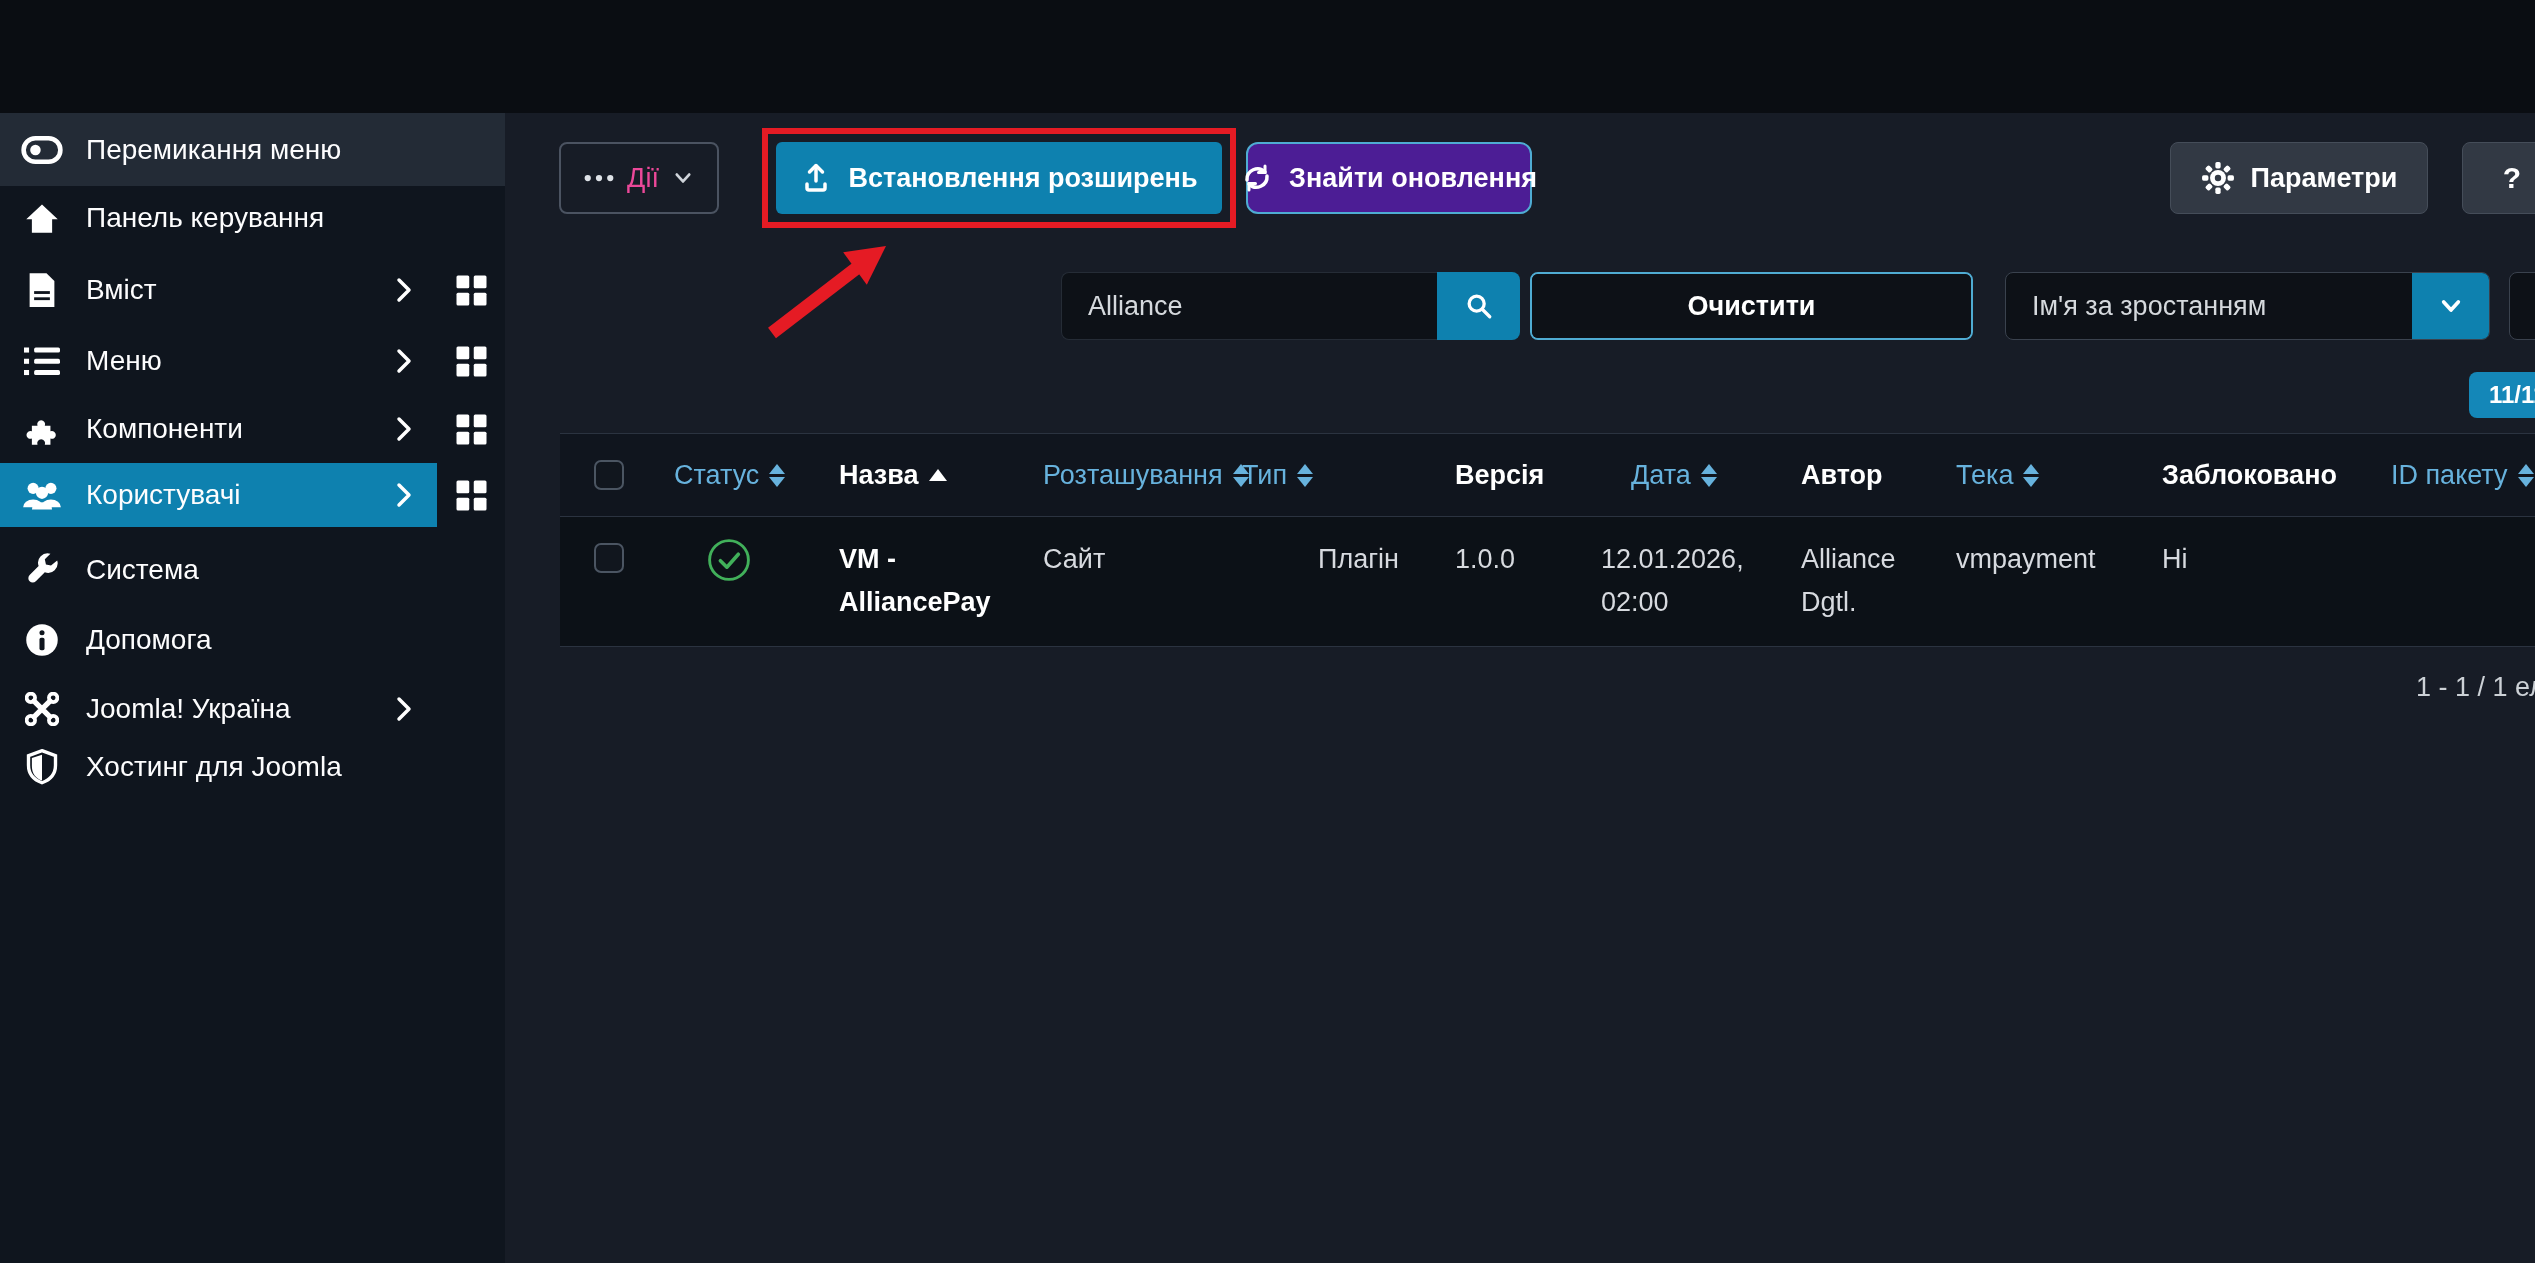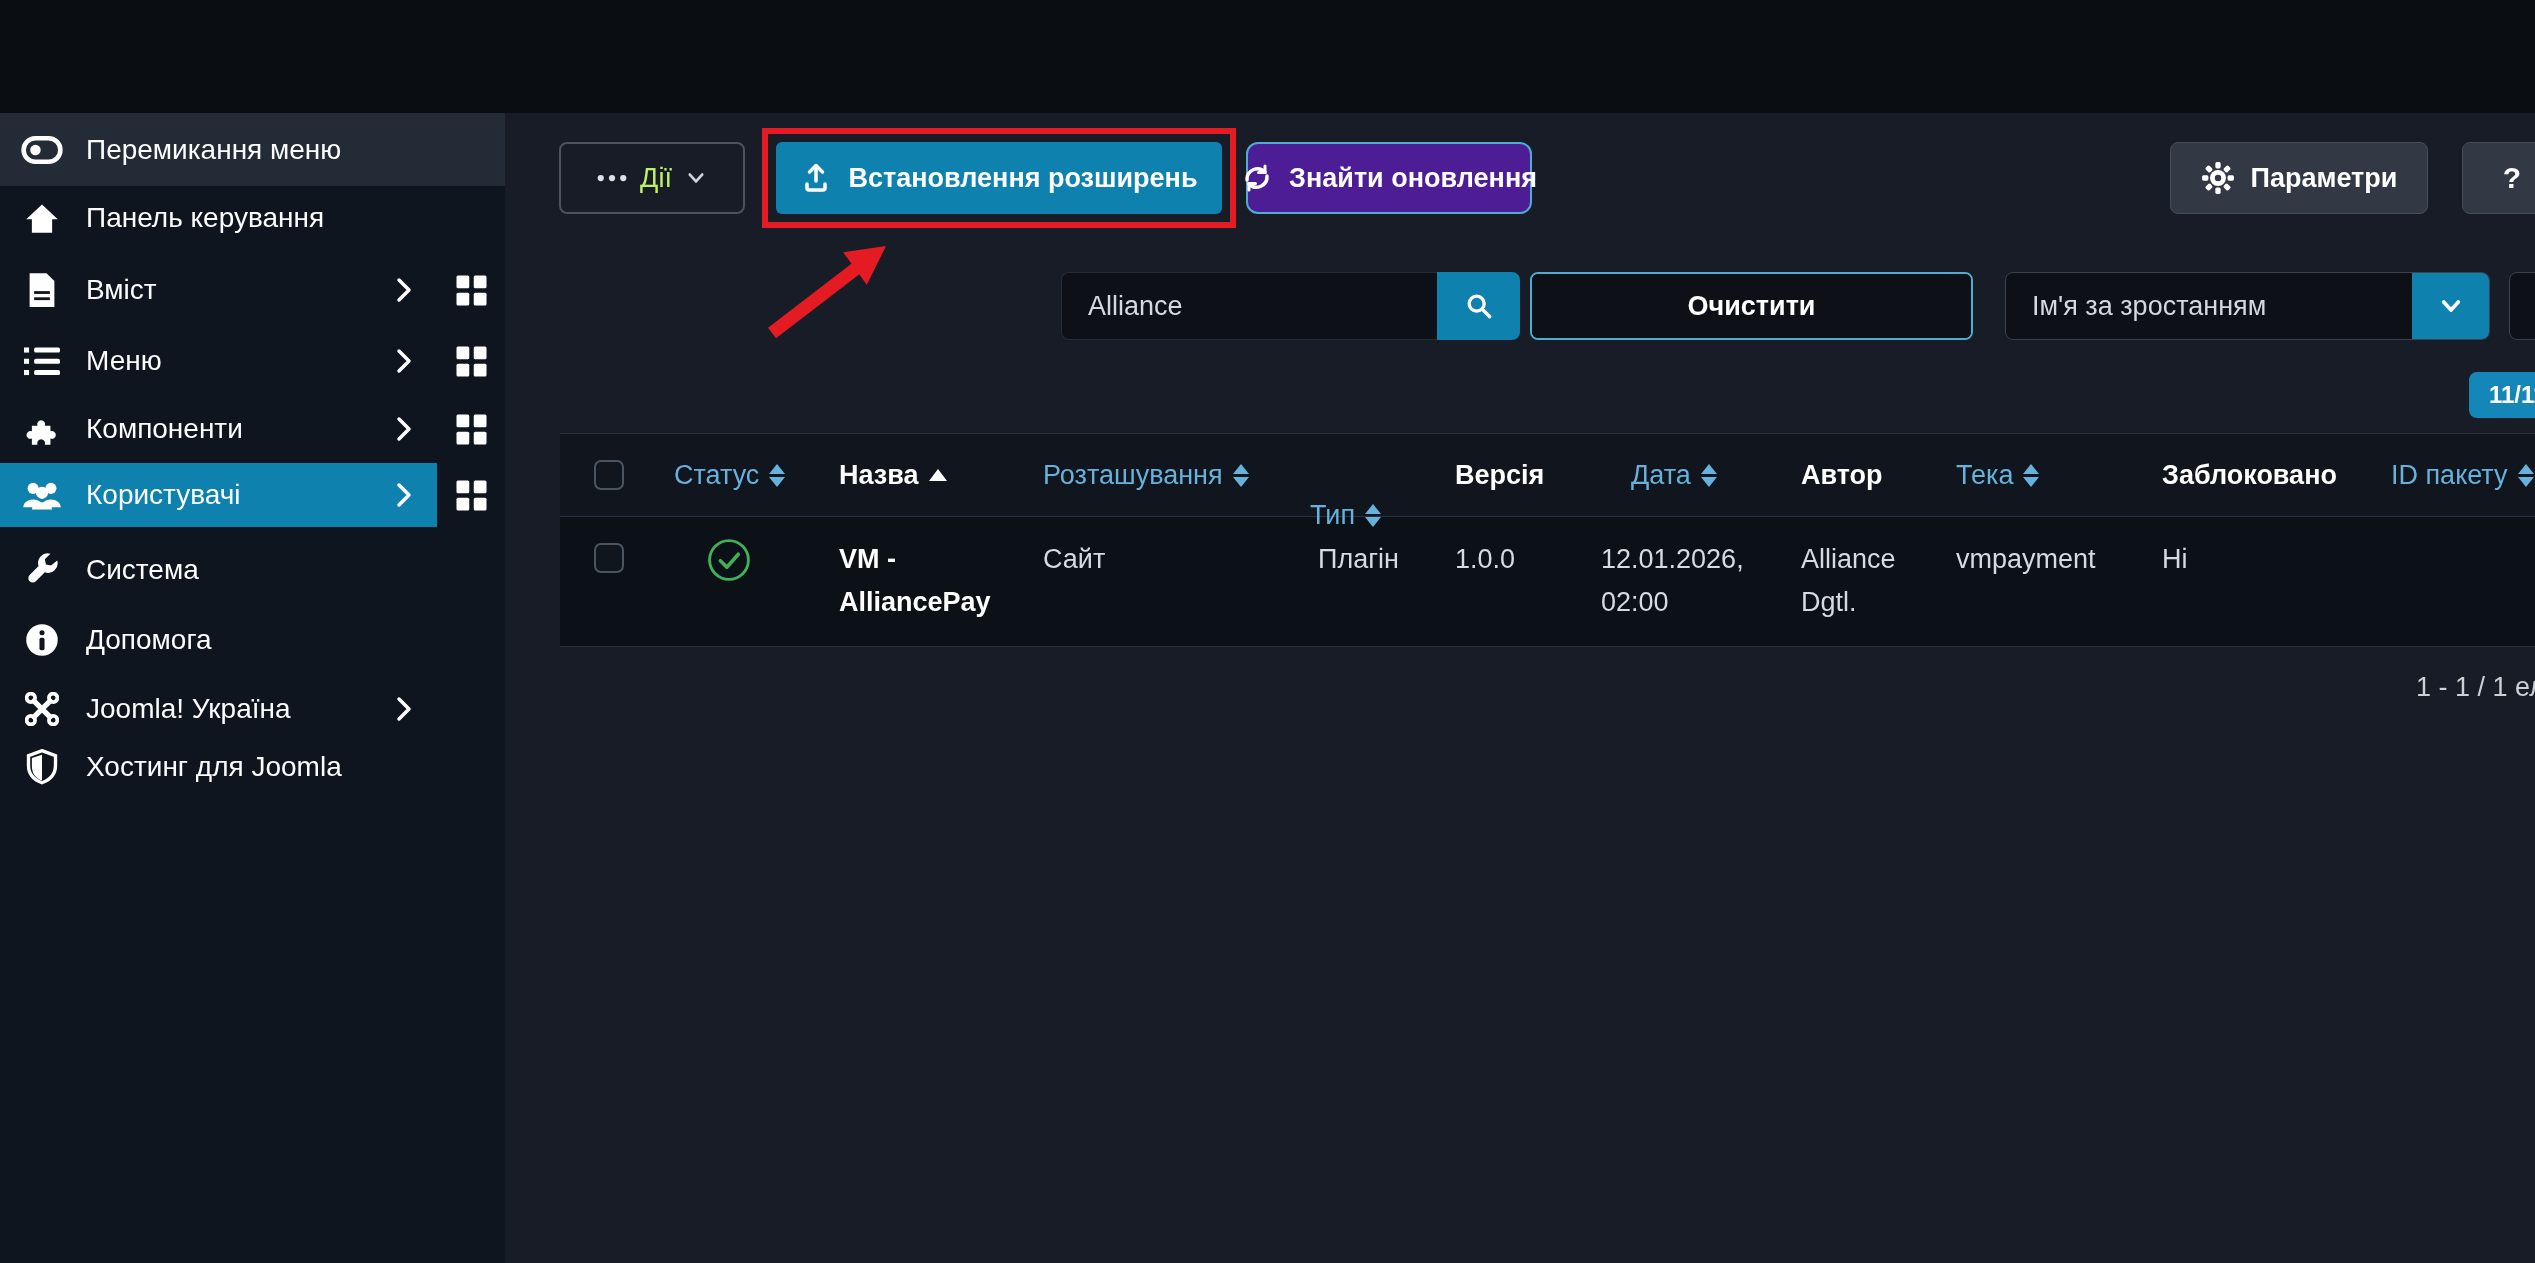--- a/index.html
+++ b/index.html
@@ -34,22 +34,22 @@
   .snav{left:0;width:505px;height:58px;display:flex;align-items:center;z-index:6;}
   .snav .sicon,.toggle-row .sicon{width:48px;margin-left:18px;display:flex;justify-content:center;flex:none;color:#fff;}
   .snav .slabel,.toggle-row .slabel{margin-left:20px;font-size:28px;color:#fdfdfe;white-space:nowrap;}
   .snav .schev{position:absolute;left:392px;color:#fff;}
   .snav .sgrid{position:absolute;left:455px;color:#fff;}
   .active-bg{left:0;top:463px;width:437px;height:64px;background:#0e81af;z-index:5;}
 
   
   .btn{display:flex;align-items:center;justify-content:center;gap:16px;box-sizing:border-box;
        font-size:27px;font-weight:600;color:#fff;white-space:nowrap;}
-  .btn-actions{left:559px;top:142px;width:186px;height:72px;border:2px solid #4b5361;border-radius:8px;
-               color:#bef264;font-weight:400;gap:13px;}
+  .btn-actions{left:559px;top:142px;width:160px;height:72px;border:2px solid #4b5361;border-radius:8px;
+               color:#ec4899;font-weight:400;gap:13px;}
   .red-box{left:762px;top:128px;width:474px;height:100px;border:6px solid #e51b24;box-sizing:border-box;z-index:4;}
   .btn-install{left:776px;top:142px;width:446px;height:72px;background:#0e81af;border-radius:6px;}
   .btn-updates{left:1246px;top:142px;width:286px;height:72px;background:#4c1d95;border-radius:12px;
                border:2px solid #4facd3;}
   .btn-options{left:2170px;top:142px;width:258px;height:72px;background:#323944;border:1px solid #454d59;border-radius:8px;}
   .btn-help{left:2462px;top:142px;width:100px;height:72px;background:#323944;border:1px solid #454d59;border-radius:8px;
             font-size:30px;font-weight:700;}
 
   
   .search-input{left:1061px;top:272px;width:376px;height:68px;background:#0d1117;border:1px solid #252c36;
@@ -475,21 +475,21 @@
   <span>Назва</span>
   <span class="tri-asc"></span>
 </div>
 <div class="abs th blue" style="left:1043px;">
   <span>Розташування</span>
   <span class="sort-ud">
       <span class="tri-u"></span>
       <span class="tri-d"></span>
     </span>
 </div>
-<div class="abs th blue" style="left:1310px;margin-top:40px;">
+<div class="abs th blue" style="left:1242px;">
   <span>Тип</span>
   <span class="sort-ud">
       <span class="tri-u"></span>
       <span class="tri-d"></span>
     </span>
 </div>
 <div class="abs th white" style="left:1455px;">
   <span>Версія</span>
 </div>
 <div class="abs th blue" style="left:1601px;margin-left:30px;">

